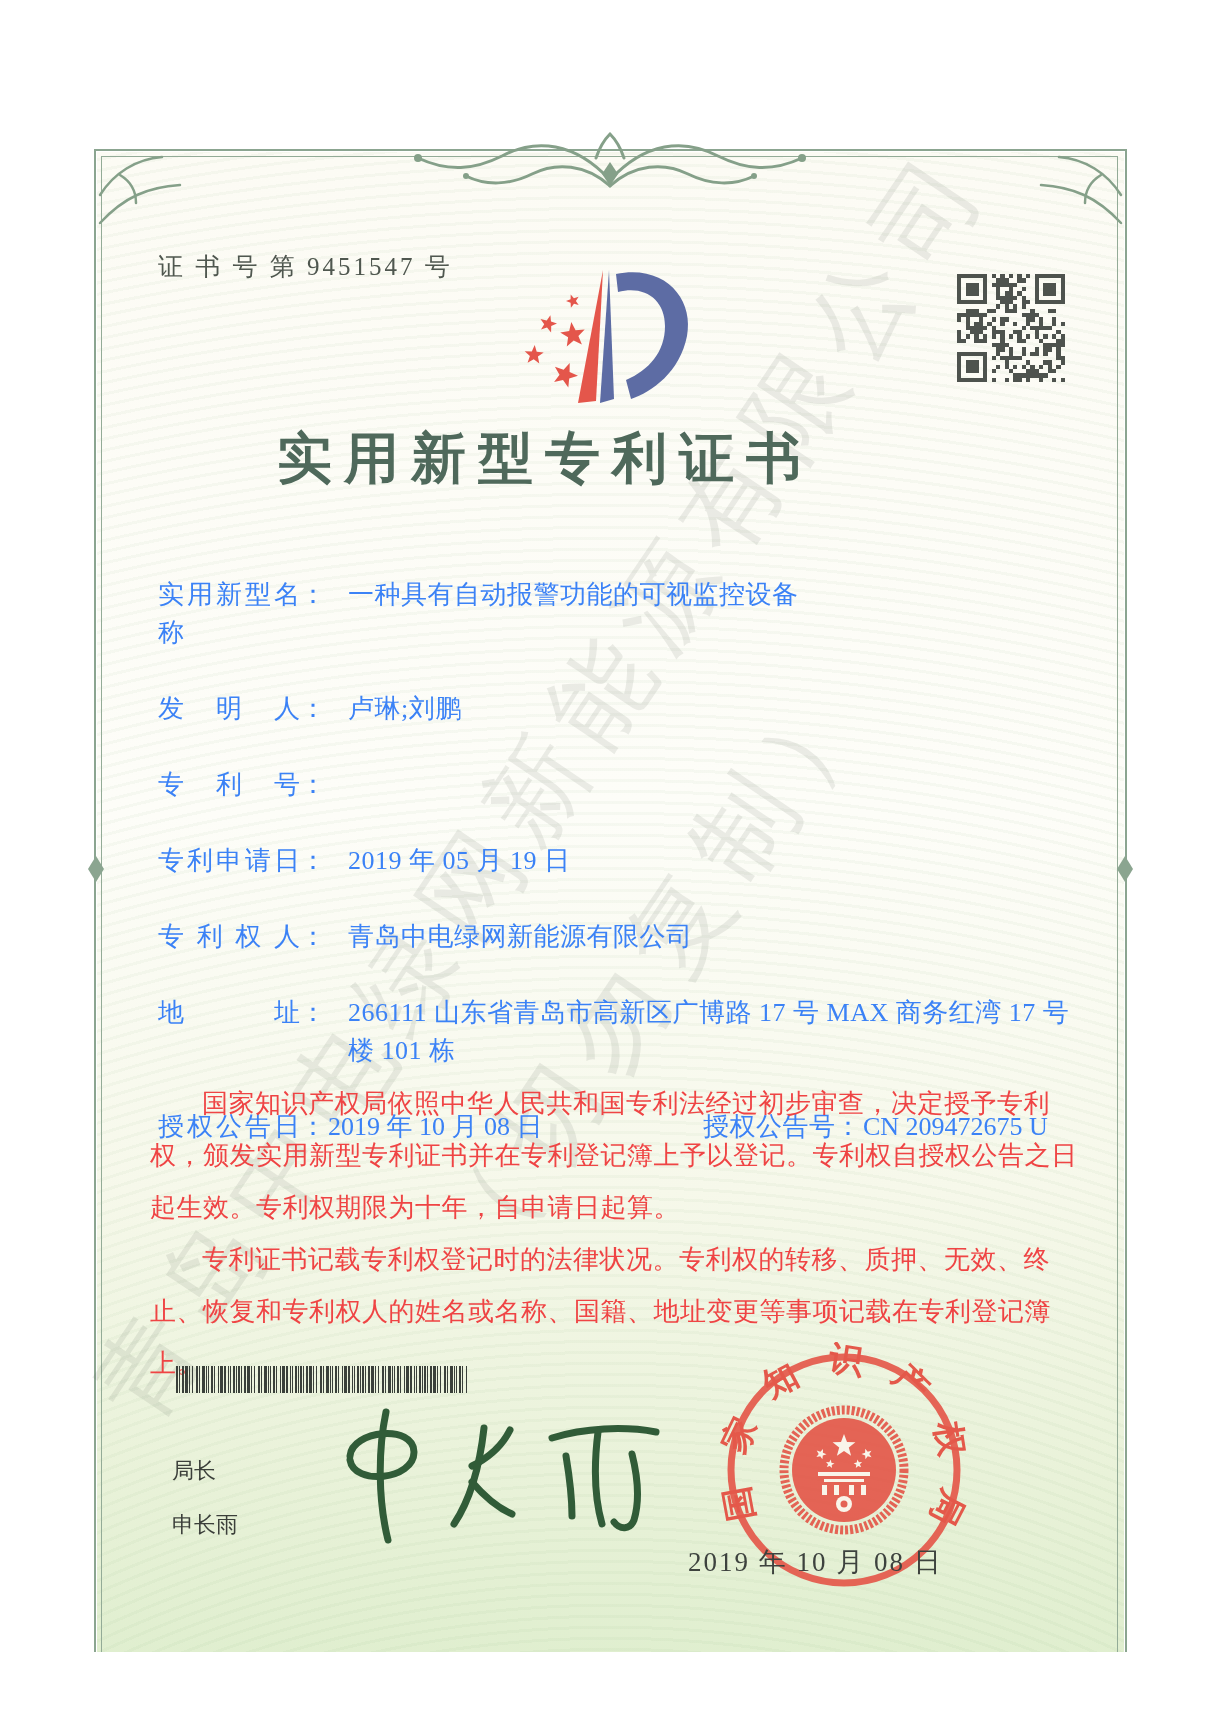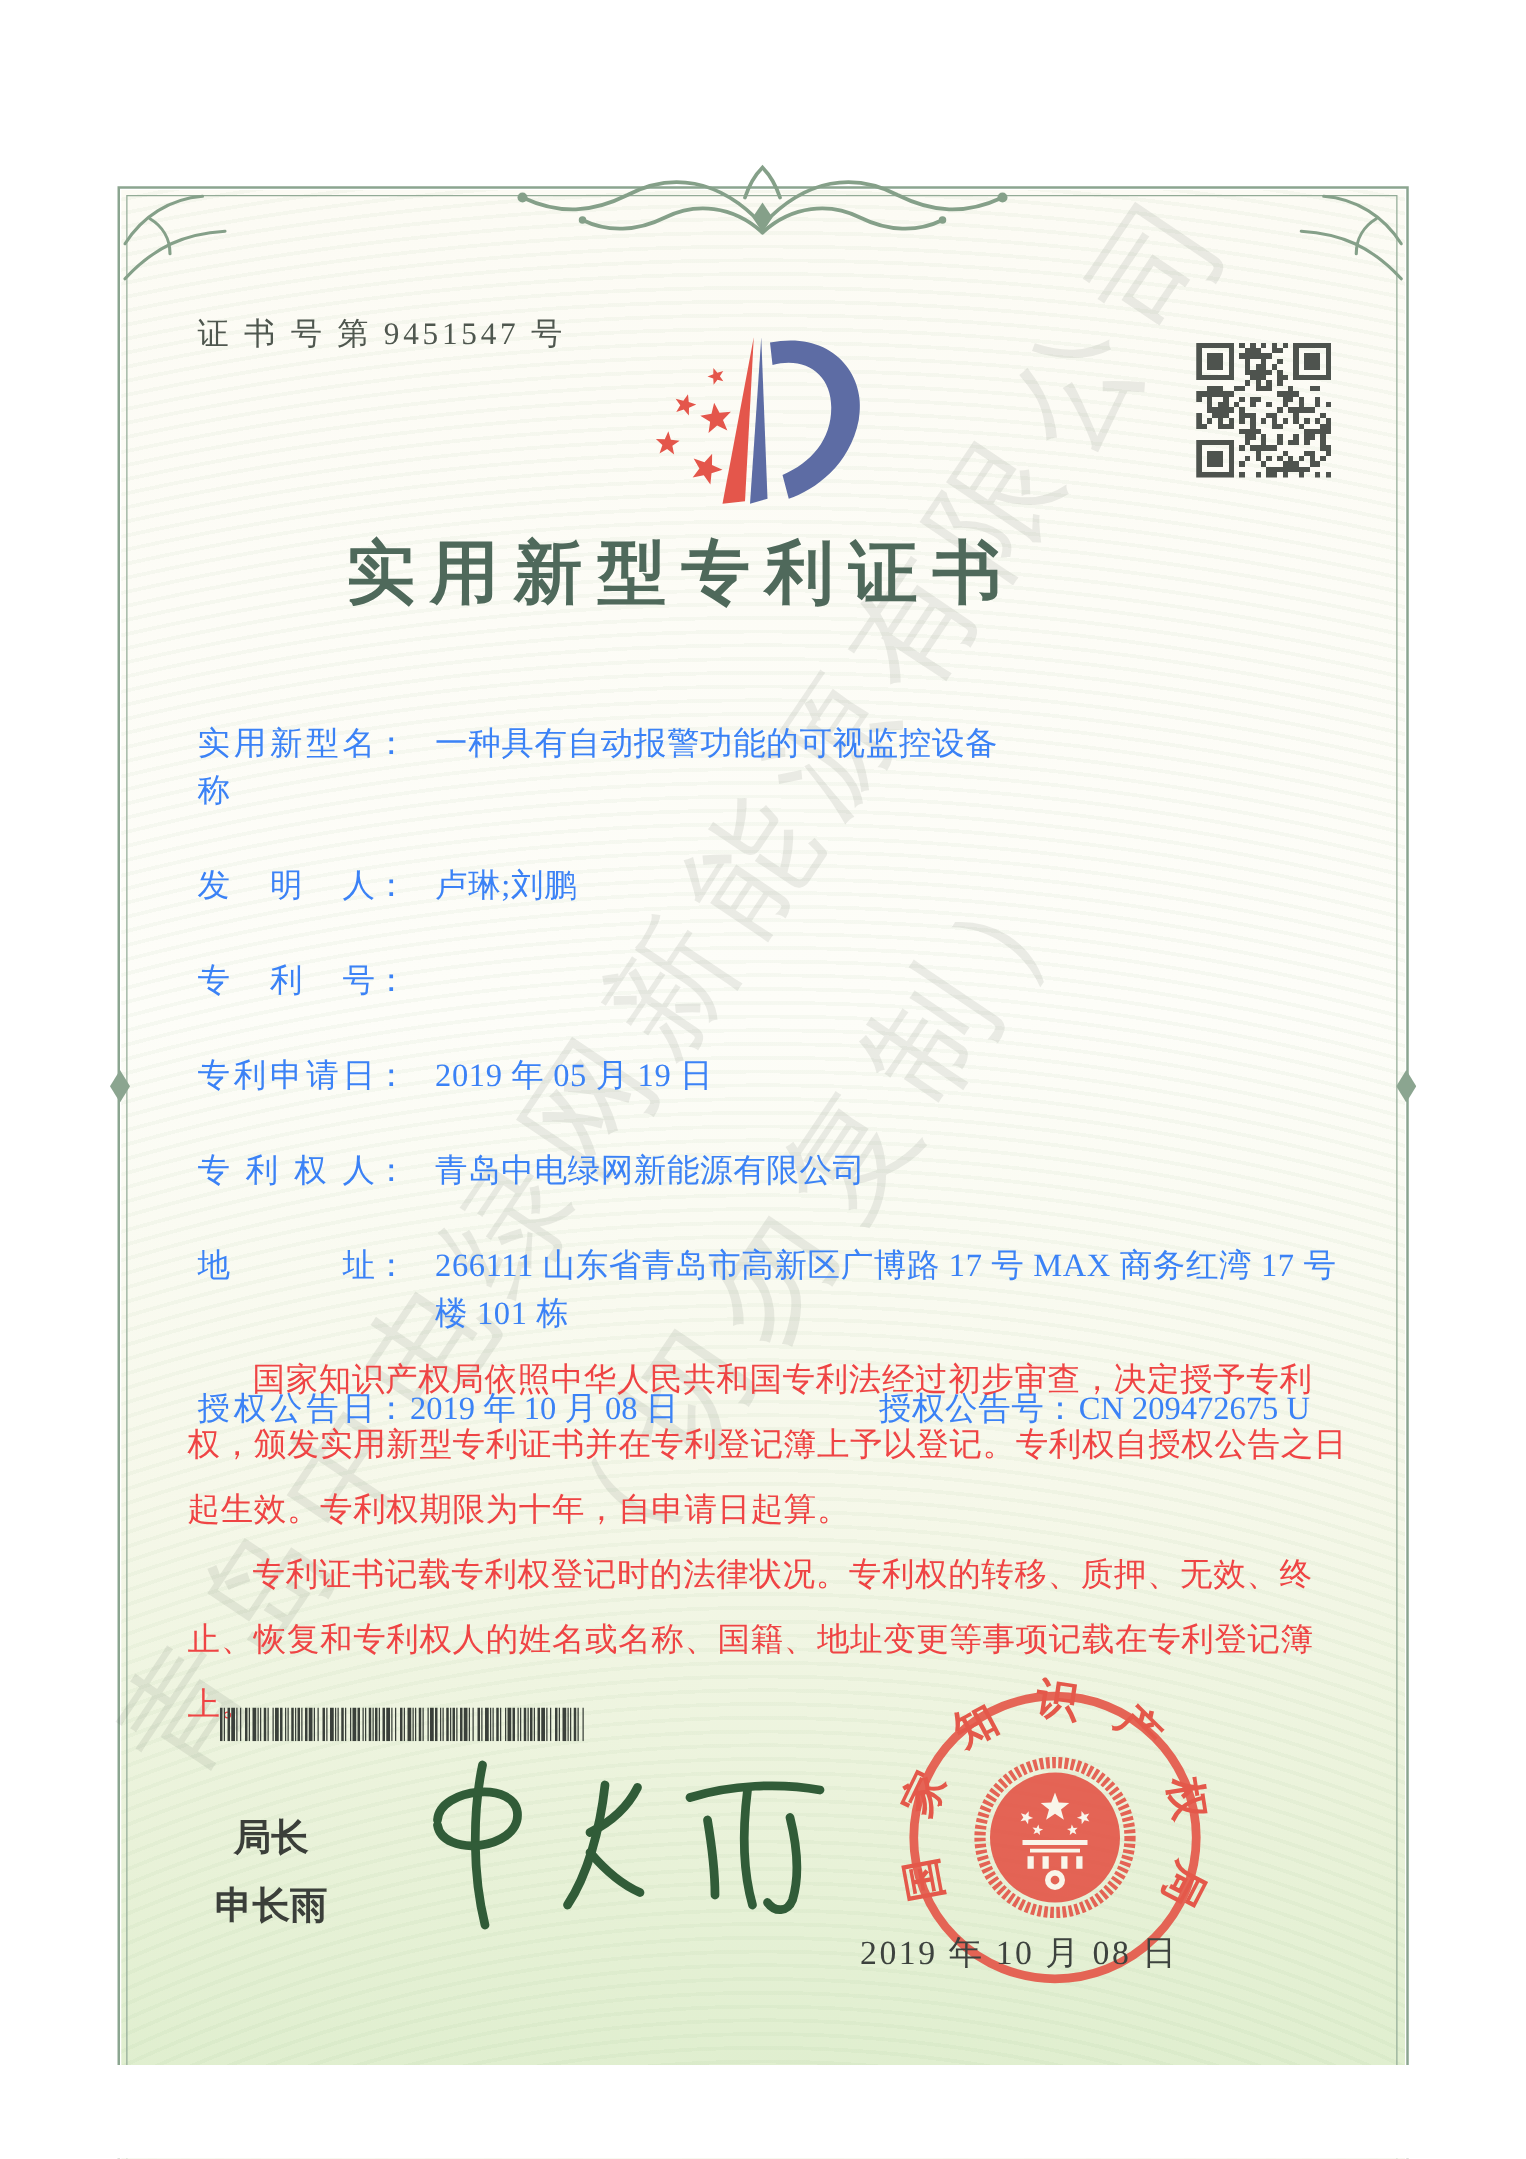--- a/index.html
+++ b/index.html
@@ -49,21 +49,21 @@
   .grant-right .flabel{width:132px;flex:0 0 132px;}
 
   .paras{position:absolute;left:150px;top:1078px;width:942px;
          font-size:26px;line-height:52px;color:#ef4444;letter-spacing:0.5px;}
   .paras p{margin:0;text-indent:2em;}
 
   .barcode{position:absolute;left:176px;top:1366px;}
 
   .signer{position:absolute;left:172px;top:1444px;
           font-family:"Liberation Sans","DejaVu Sans",sans-serif;
-          font-weight:bold;font-size:30px;color:#3b3f3a;line-height:54px;text-align:center;}
+          font-weight:normal;font-size:22px;color:#3b3f3a;line-height:54px;}
   .signature{position:absolute;left:320px;top:1402px;}
 
   .seal{position:absolute;left:718px;top:1342px;}
   .seal-date{position:absolute;left:688px;top:1544px;font-size:27px;letter-spacing:2px;color:#3d423e;z-index:3;}
 
   .footer{position:absolute;left:0;top:1628px;width:1221px;text-align:center;
           font-size:25px;letter-spacing:5px;color:#4c5a4c;}
 
   
   .scan-cut{position:absolute;left:0;top:1652px;width:1221px;height:75px;background:#ffffff;z-index:10;}

